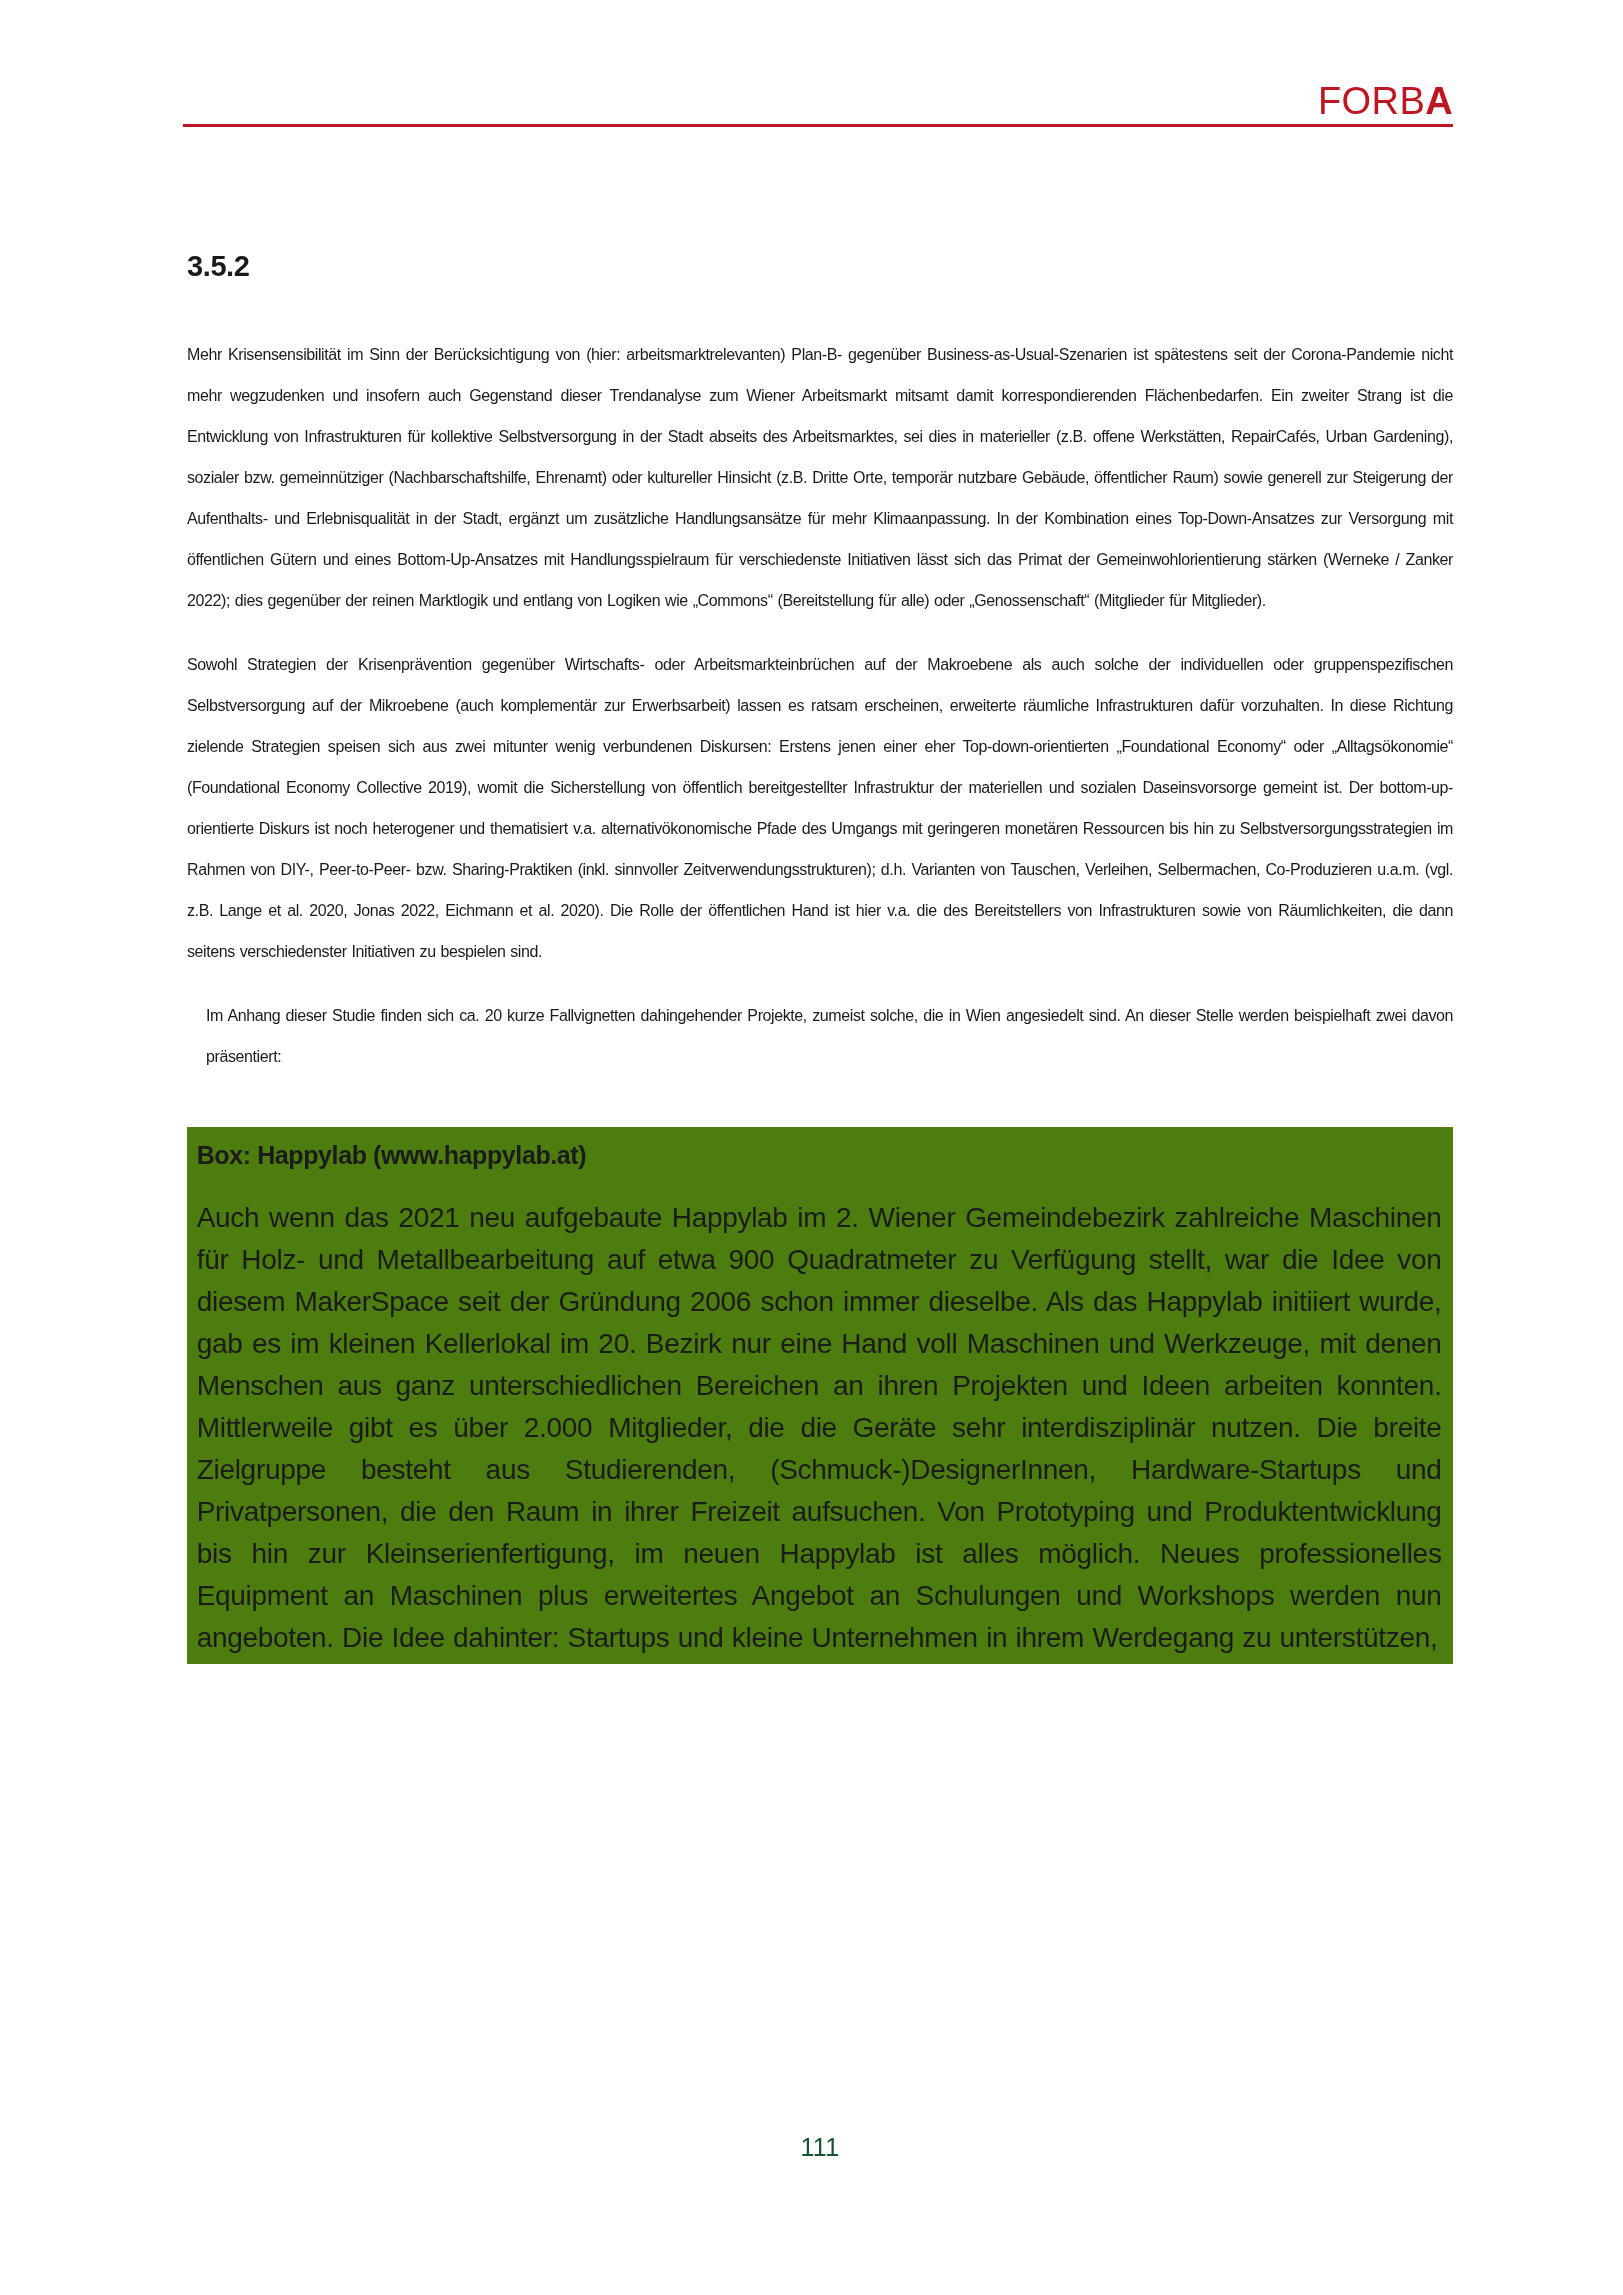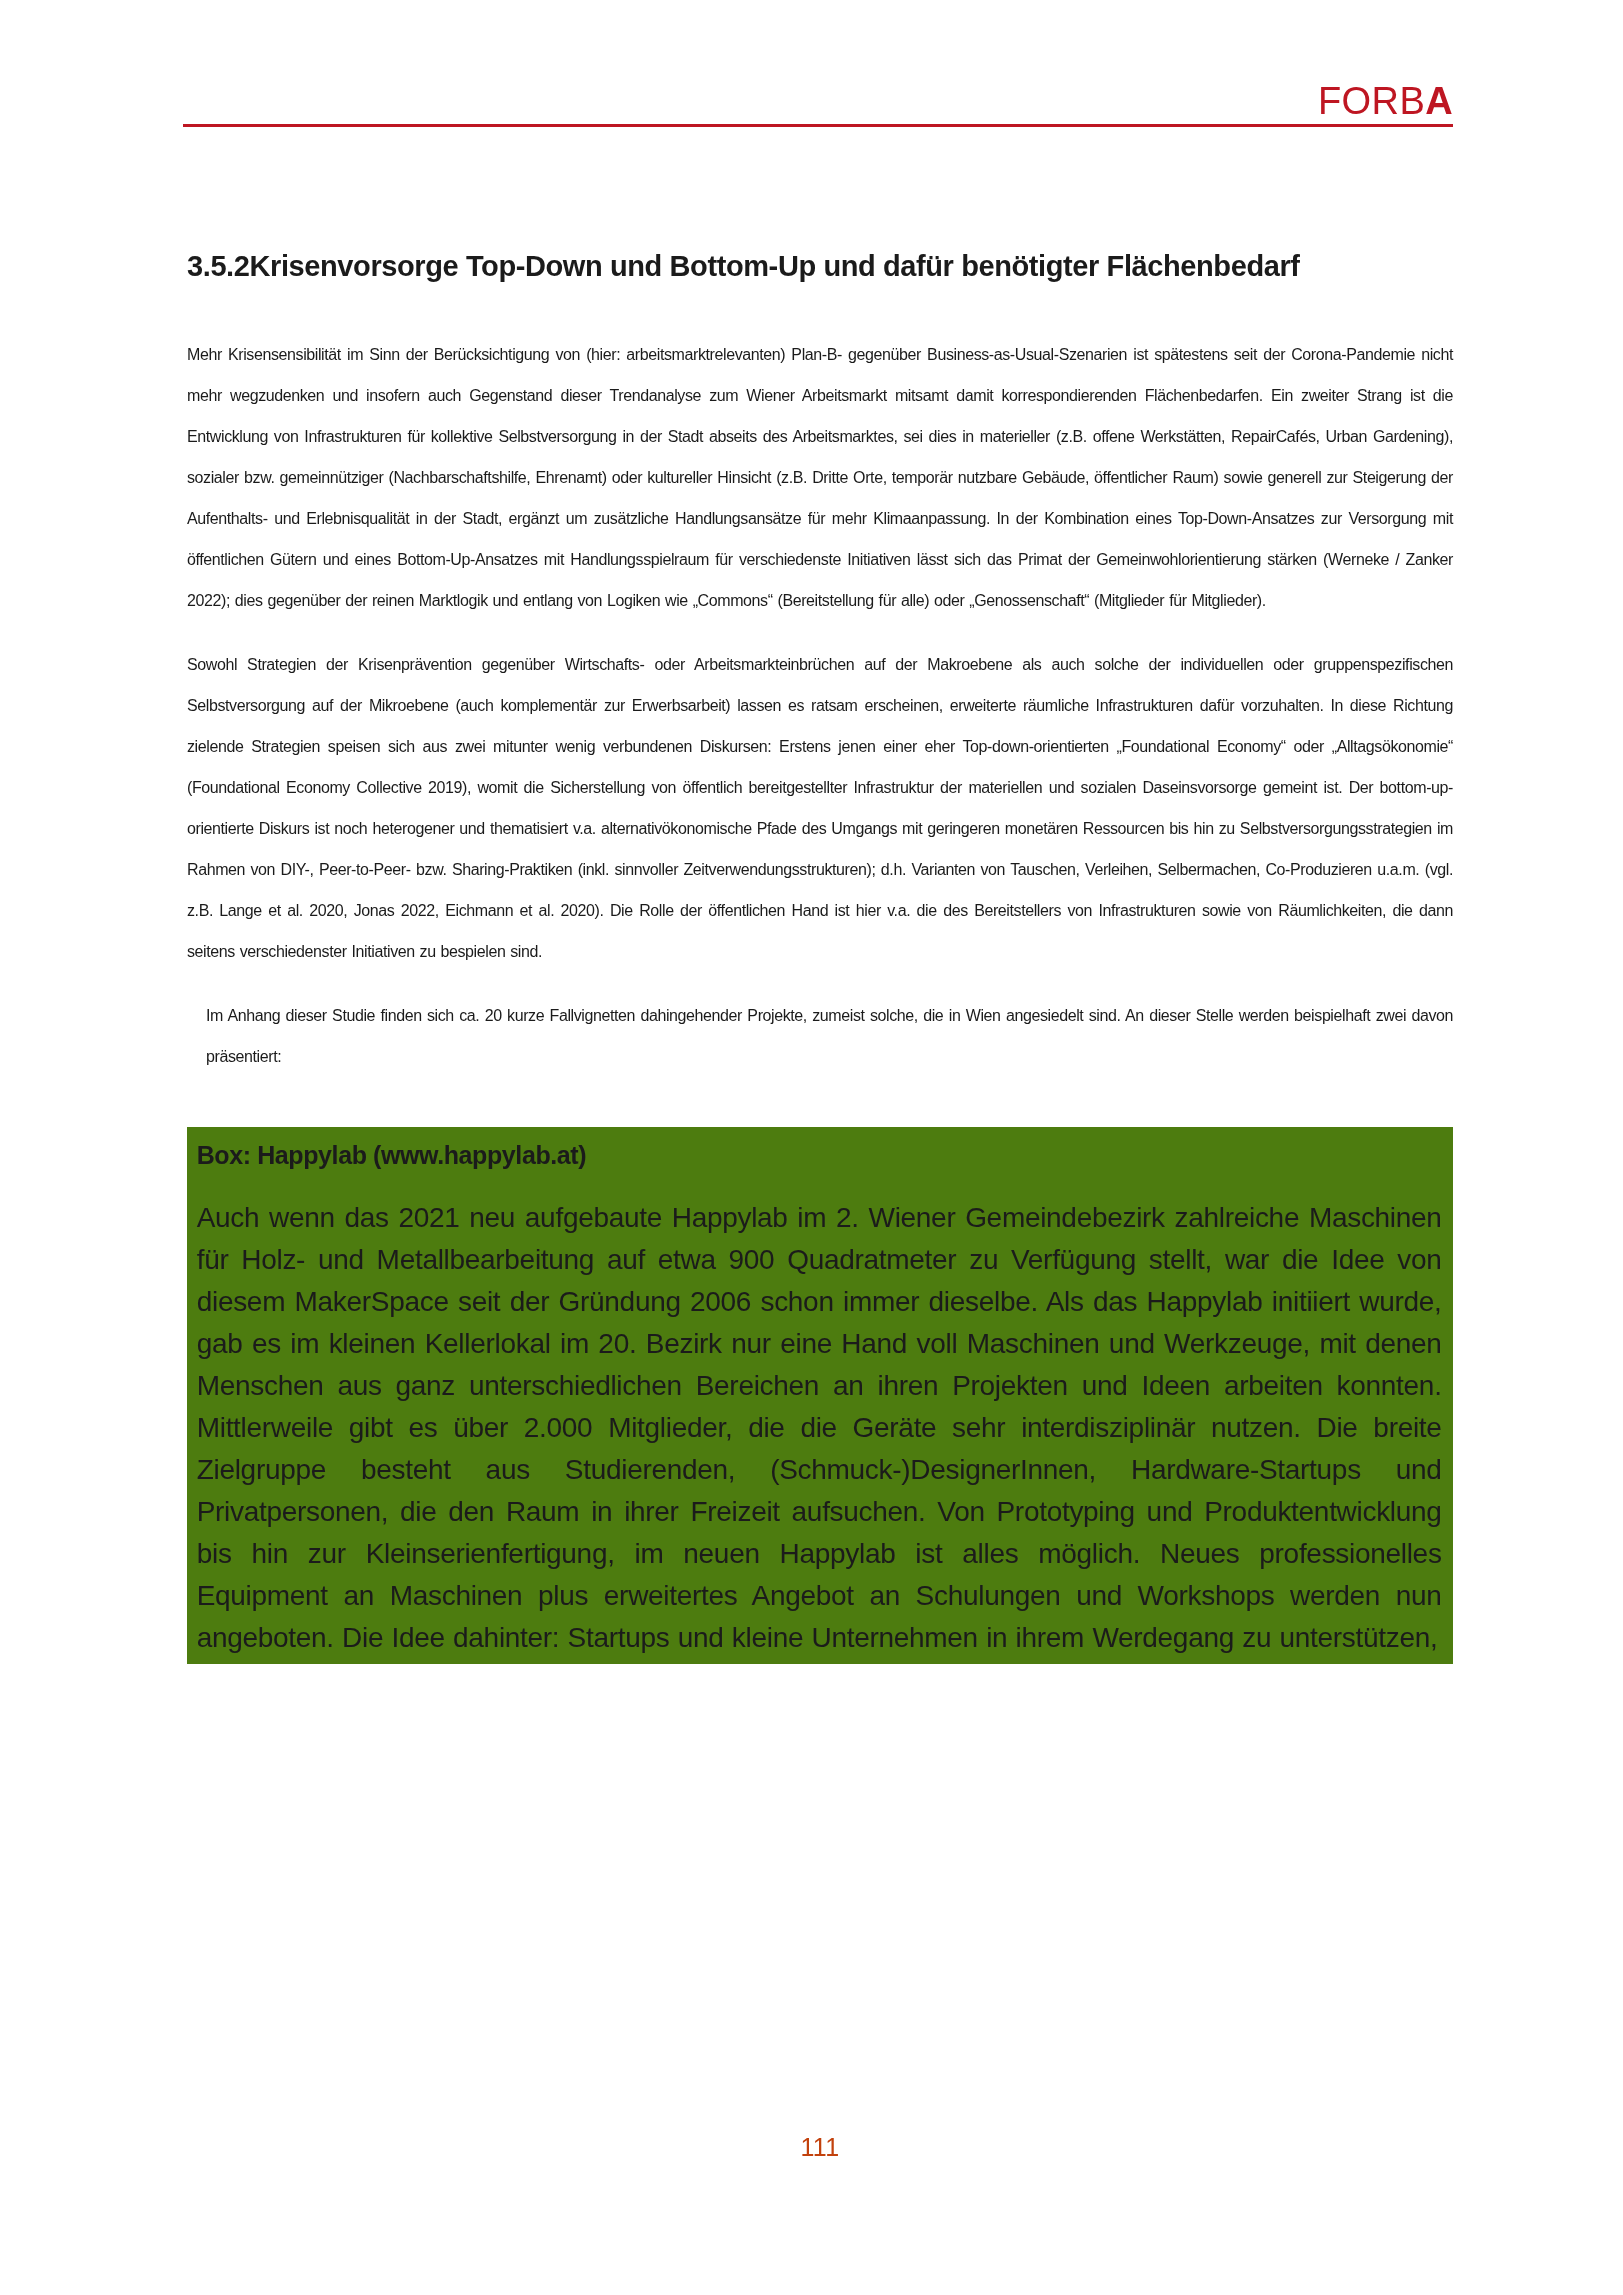--- a/index.html
+++ b/index.html
@@ -90,35 +90,34 @@
 
   
   .page-number {
     position: absolute;
     top: 2133px;
     left: 187px;
     width: 1266px;
     text-align: center;
     font-size: 25px;
     letter-spacing: 0.4px;
-    color: #c2410c;
+    color: #14532d;
   }
 </style>
 </head>
 <body>
 
 <div class="logo"><span>FORB</span><span class="logo-bold">A</span></div>
 
 <div class="header-rule"></div>
 
 <div class="content">
 
   <h1 class="section-heading">
     <span>3.5.2</span>
-    <span>Krisenvorsorge Top-Down und Bottom-Up und dafür benötigter Flächenbedarf</span>
   </h1>
 
   <p class="body-par" lang="de">Mehr Krisensensibilität im Sinn der Berücksichtigung von (hier: arbeitsmarktrelevanten) Plan-B- gegenüber Business-as-Usual-Szenarien ist spätestens seit der Corona-Pandemie nicht mehr wegzudenken und insofern auch Gegenstand dieser Trendanalyse zum Wiener Arbeitsmarkt mitsamt damit korrespondierenden Flächenbedarfen. Ein zweiter Strang ist die Entwicklung von Infrastrukturen für kollektive Selbstversorgung in der Stadt abseits des Arbeitsmarktes, sei dies in materieller (z.B. offene Werkstätten, RepairCafés, Urban Gardening), sozialer bzw. gemeinnütziger (Nachbarschaftshilfe, Ehrenamt) oder kultureller Hinsicht (z.B. Dritte Orte, temporär nutzbare Gebäude, öffentlicher Raum) sowie generell zur Steigerung der Aufenthalts- und Erlebnisqualität in der Stadt, ergänzt um zusätzliche Handlungsansätze für mehr Klimaanpassung. In der Kombination eines Top-Down-Ansatzes zur Versorgung mit öffentlichen Gütern und eines Bottom-Up-Ansatzes mit Handlungsspielraum für verschiedenste Initiativen lässt sich das Primat der Gemeinwohlorientierung stärken (Werneke / Zanker 2022); dies gegenüber der reinen Marktlogik und entlang von Logiken wie „Commons“ (Bereitstellung für alle) oder „Genossenschaft“ (Mitglieder für Mitglieder).</p>
 
   <p class="body-par" lang="de">Sowohl Strategien der Krisenprävention gegenüber Wirtschafts- oder Arbeitsmarkteinbrüchen auf der Makroebene als auch solche der individuellen oder gruppenspezifischen Selbstversorgung auf der Mikroebene (auch komplementär zur Erwerbsarbeit) lassen es ratsam erscheinen, erweiterte räumliche Infrastrukturen dafür vorzuhalten. In diese Richtung zielende Strategien speisen sich aus zwei mitunter wenig verbundenen Diskursen: Erstens jenen einer eher Top-down-orientierten „Foundational Economy“ oder „Alltagsökonomie“ (Foundational Economy Collective 2019), womit die Sicherstellung von öffentlich bereitgestellter Infrastruktur der materiellen und sozialen Daseinsvorsorge gemeint ist. Der bottom-up-orientierte Diskurs ist noch heterogener und thematisiert v.a. alternativökonomische Pfade des Umgangs mit geringeren monetären Ressourcen bis hin zu Selbstversorgungsstrategien im Rahmen von DIY-, Peer-to-Peer- bzw. Sharing-Praktiken (inkl. sinnvoller Zeitverwendungsstrukturen); d.h. Varianten von Tauschen, Verleihen, Selbermachen, Co-Produzieren u.a.m. (vgl. z.B. Lange et al. 2020, Jonas 2022, Eichmann et al. 2020). Die Rolle der öffentlichen Hand ist hier v.a. die des Bereitstellers von Infrastrukturen sowie von Räumlichkeiten, die dann seitens verschiedenster Initiativen zu bespielen sind.</p>
 
   <p class="body-par last" lang="de">Im Anhang dieser Studie finden sich ca. 20 kurze Fallvignetten dahingehender Projekte, zumeist solche, die in Wien angesiedelt sind. An dieser Stelle werden beispielhaft zwei davon präsentiert:</p>
 
   <div class="callout-box">
     <div class="box-title">Box: Happylab (www.happylab.at)</div>

